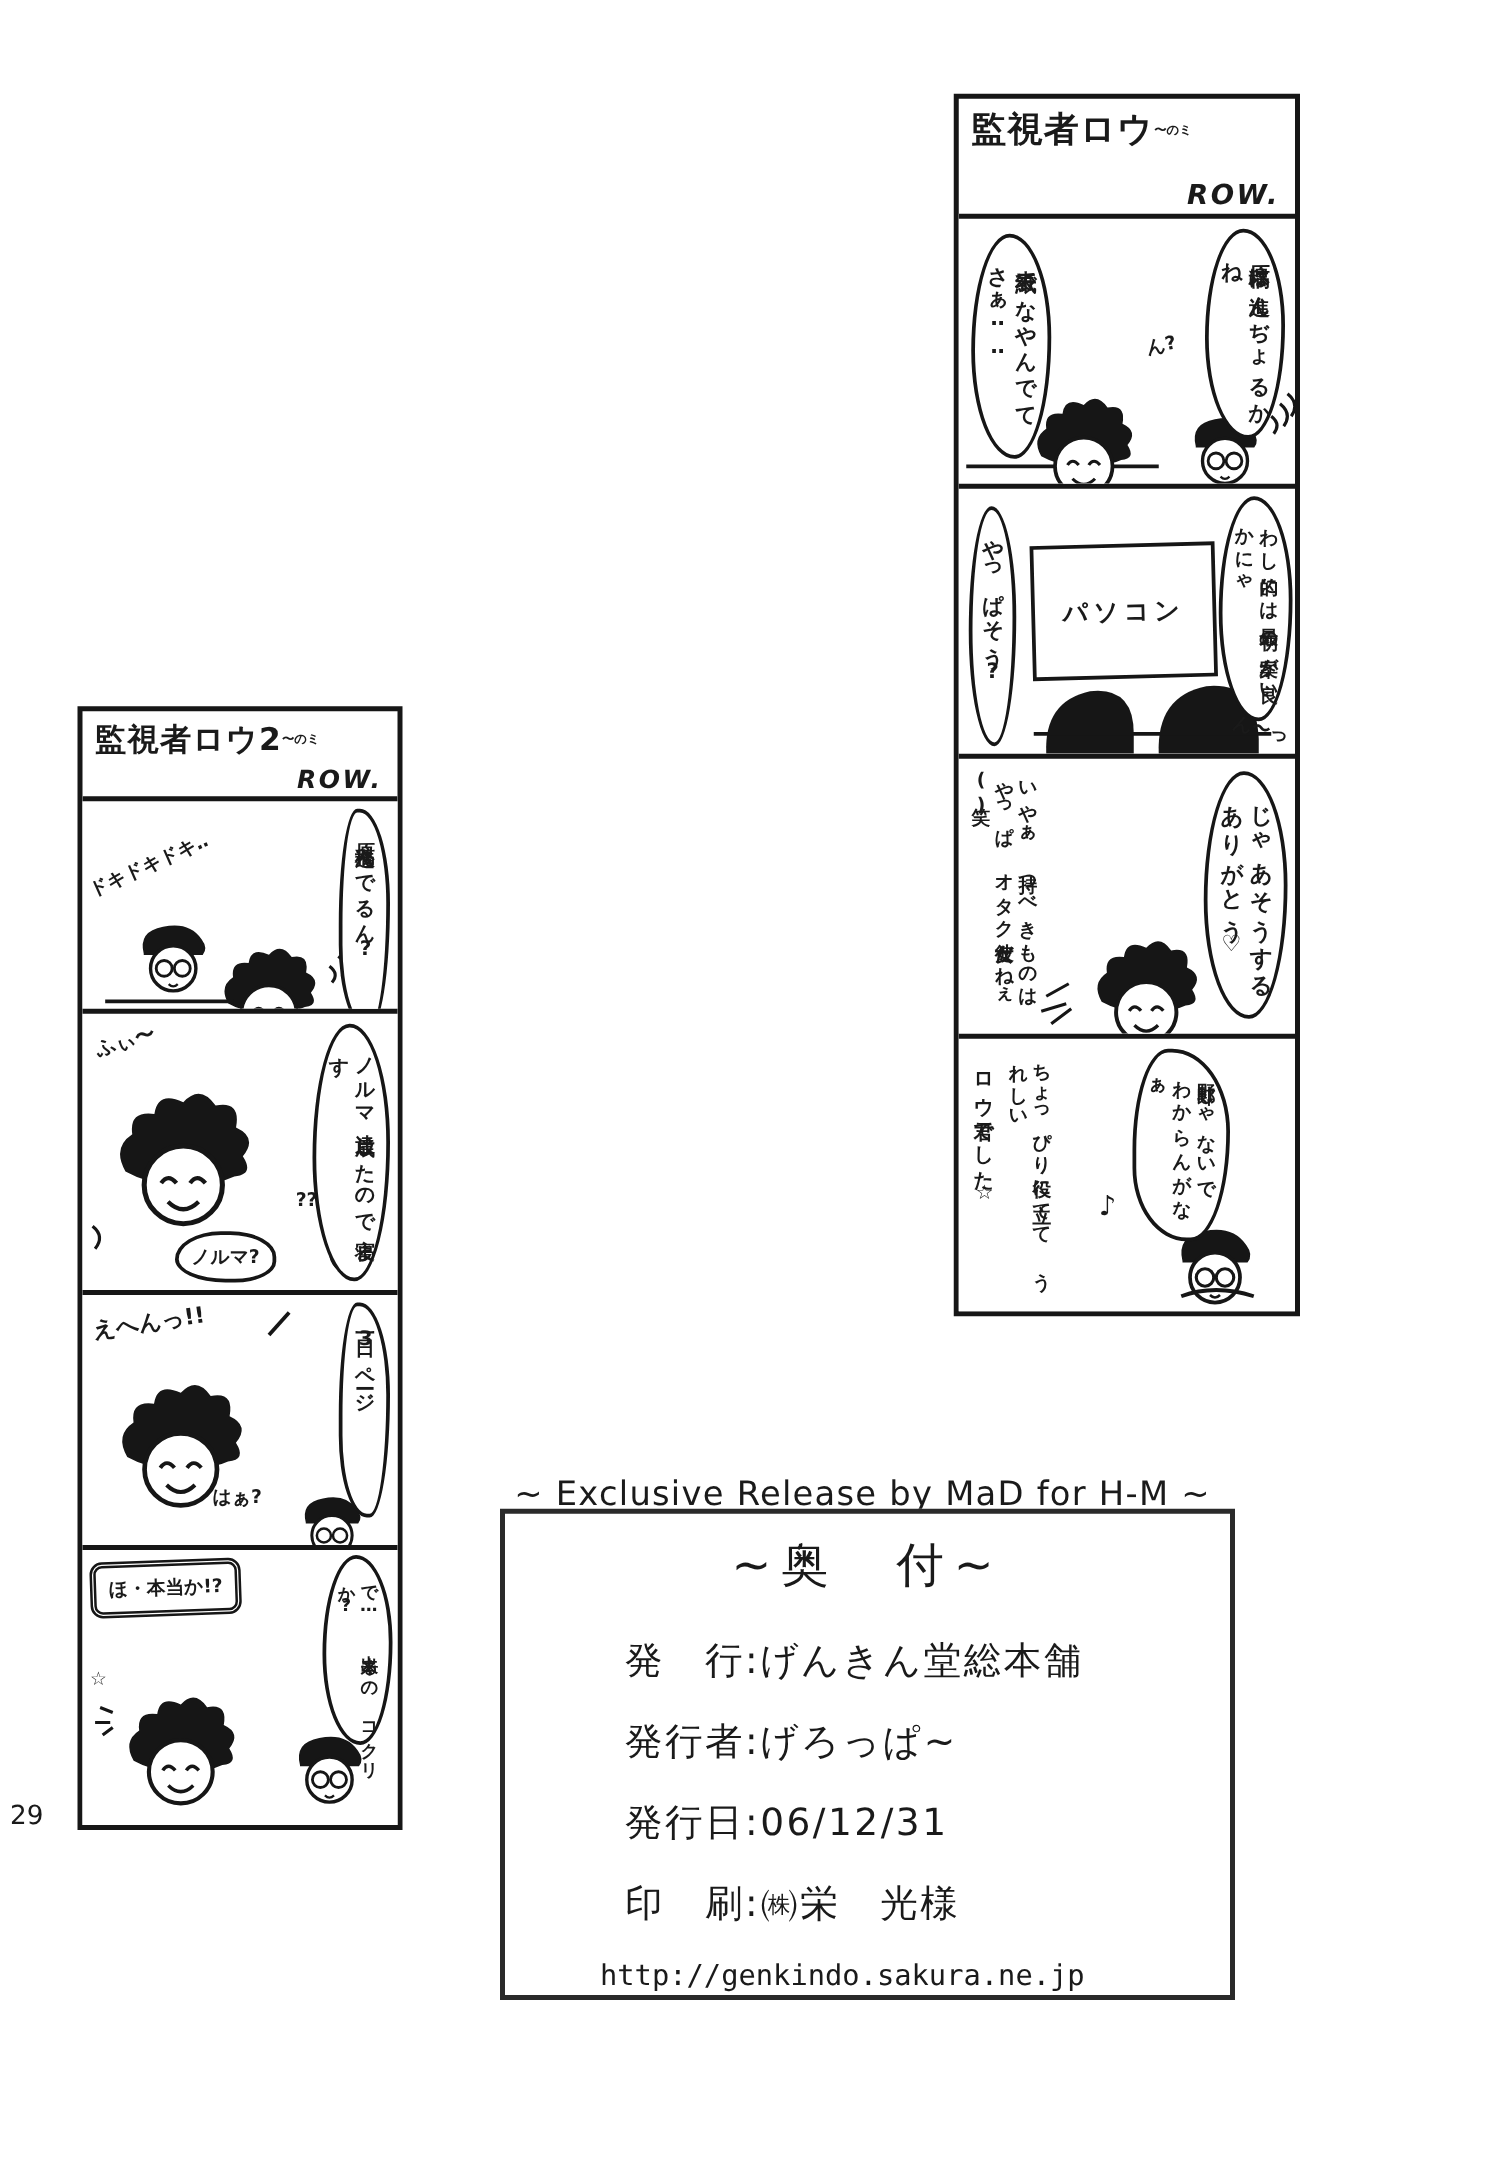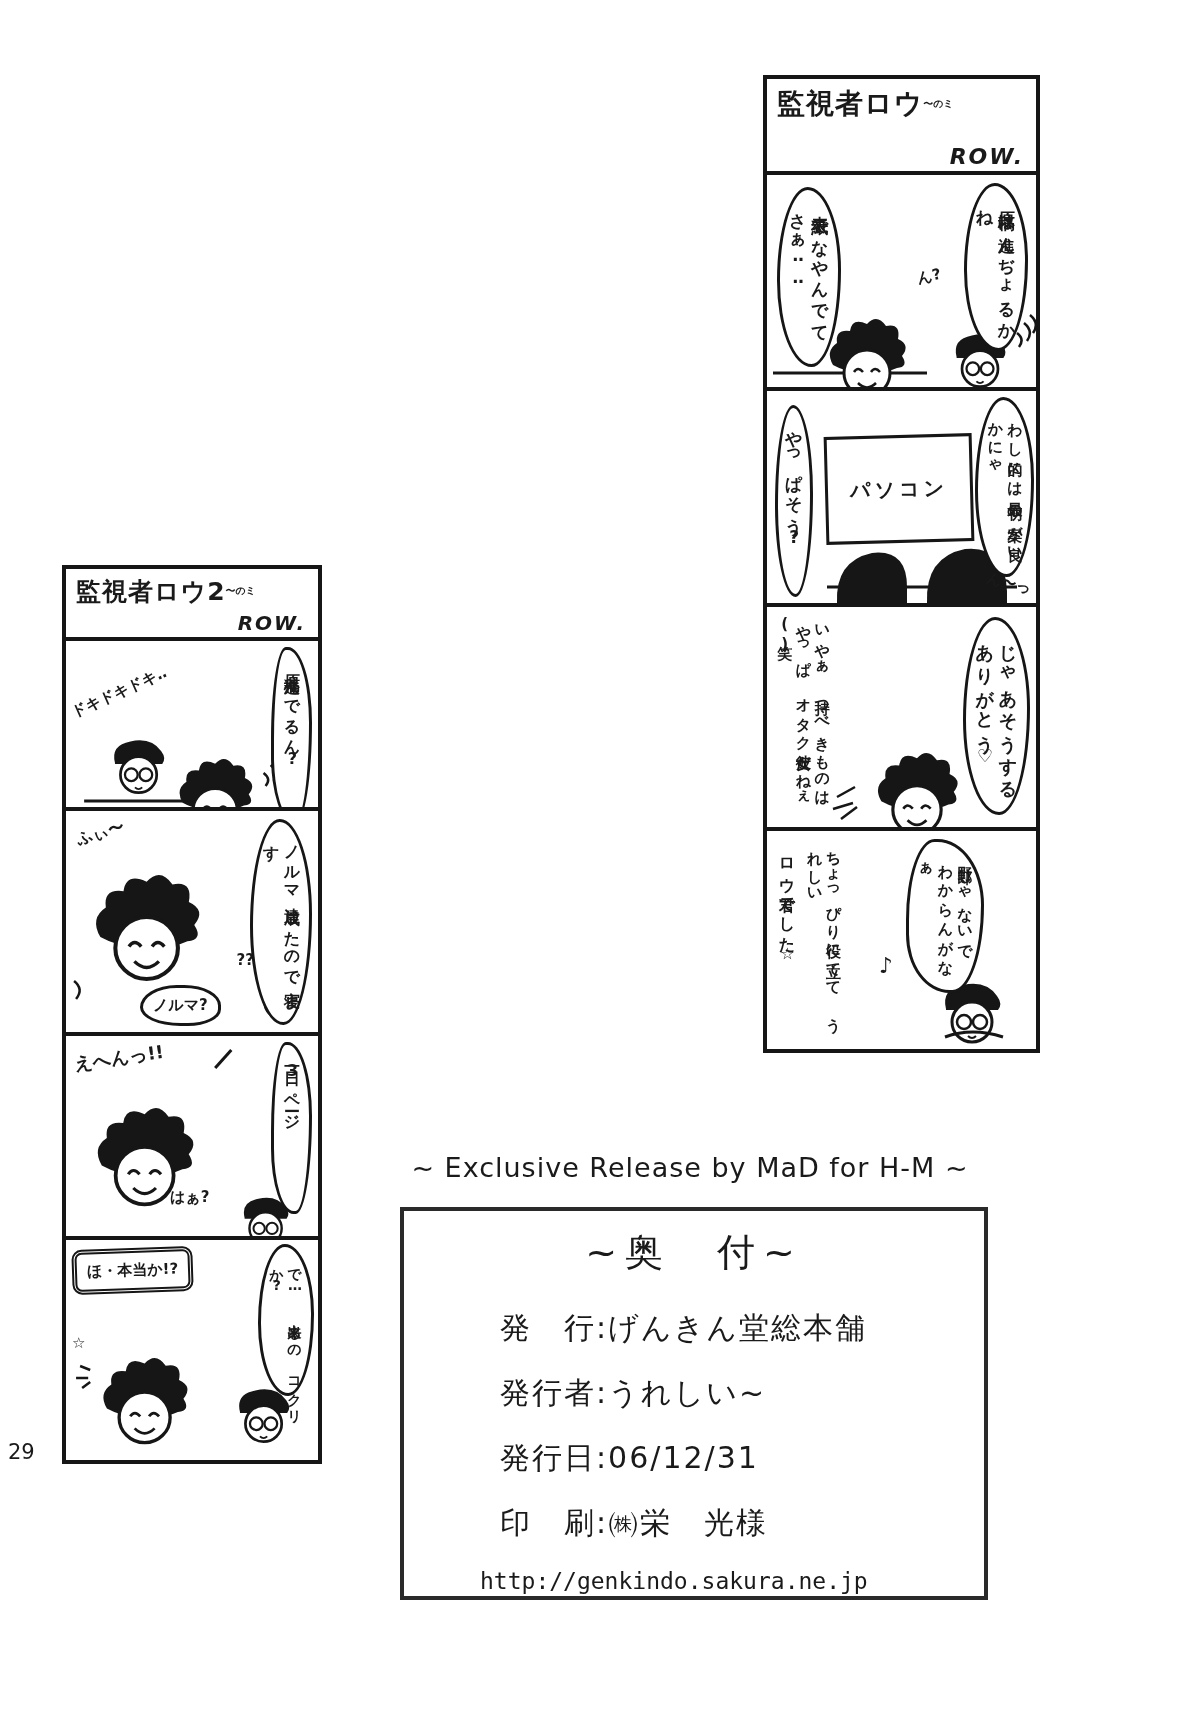--- a/index.html
+++ b/index.html
@@ -52,21 +52,21 @@
   .vsfx { writing-mode:vertical-rl; text-orientation:upright; }
   .screen {
     position:absolute; z-index:2; box-sizing:border-box;
     border:3px solid #161616; background:#fff;
     display:flex; align-items:center; justify-content:center;
     font-weight:bold; letter-spacing:4px;
     transform:rotate(-1.5deg);
   }
   
   .release {
-    position:absolute; left:390px; top:1152px; width:600px;
+    position:absolute; left:390px; top:1180px; width:600px;
     text-align:center; font-size:27px; letter-spacing:1px; font-weight:500;
   }
   .colophon {
     position:absolute; left:400px; top:1207px; width:588px; height:393px;
     box-sizing:border-box; border:4px solid #2a2a2a; background:#fff;
   }
   .colophon-title {
     text-align:center; font-size:38px; letter-spacing:8px;
     margin-top:16px; font-weight:500;
   }
@@ -229,20 +229,20 @@
     <div class="sfx" style="left:6px; top:94px; font-size:15px;">☆</div>
   </div>
 </div>
 
 <div class="release">~ Exclusive Release by MaD for H-M ~</div>
 
 <div class="colophon">
   <div class="colophon-title">~奥　付~</div>
   <div class="colophon-rows">
     <div class="colophon-row"><span>発　行</span><span>:</span><span>げんきん堂総本舗</span></div>
-    <div class="colophon-row"><span>発行者</span><span>:</span><span>うれしい~</span></div>
+    <div class="colophon-row"><span>発行者</span><span>:</span><span>げろっぱ~</span></div>
     <div class="colophon-row"><span>発行日</span><span>:</span><span>06/12/31</span></div>
     <div class="colophon-row"><span>印　刷</span><span>:</span><span>㈱栄　光様</span></div>
   </div>
   <div class="colophon-url">http://genkindo.sakura.ne.jp</div>
 </div>
 
 <div class="pagenum">29</div>
 
 </body></html>

